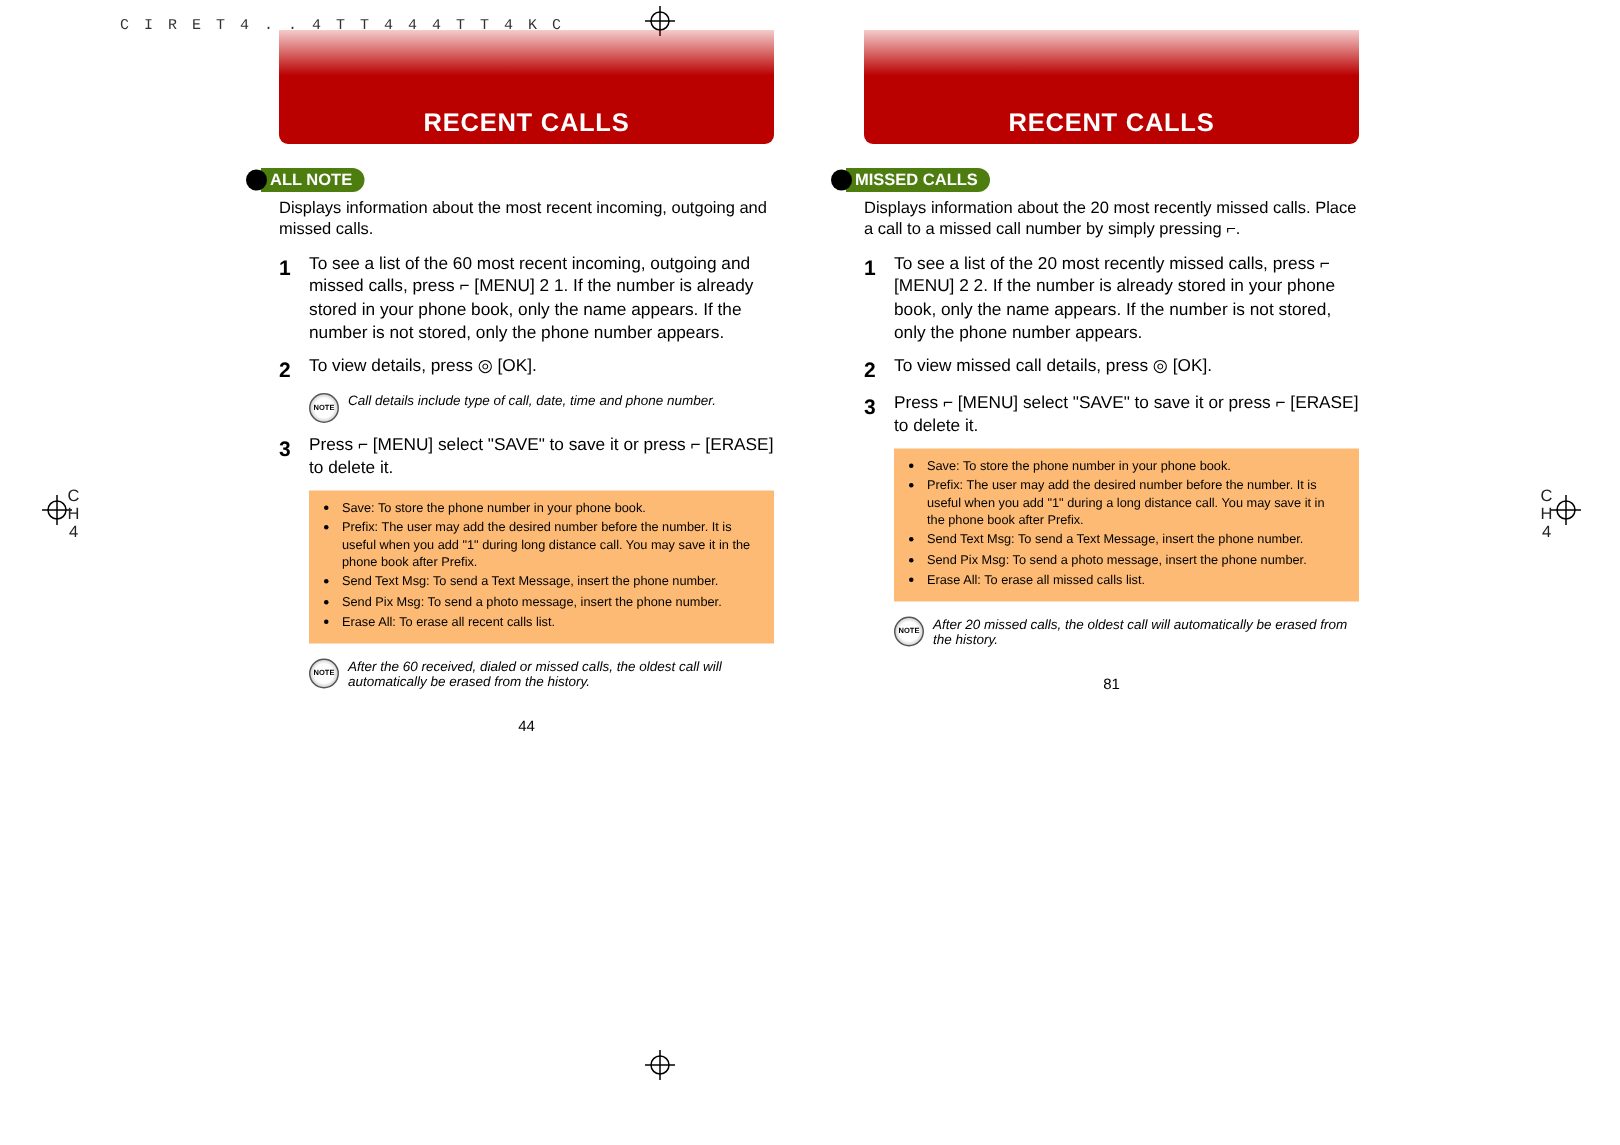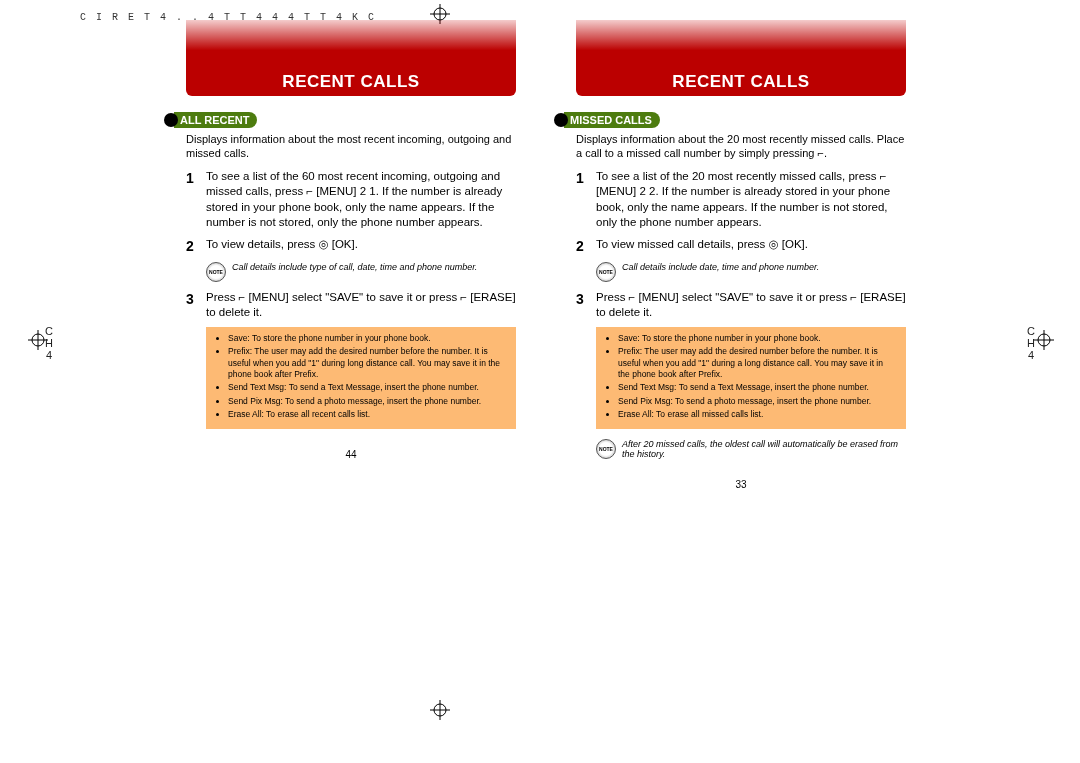--- a/index.html
+++ b/index.html
@@ -182,21 +182,21 @@
 4</div>
 <div class="ch-tab ch-right" style="white-space:pre">C
 H
 4</div>
 
 <div class="spread">
 
   <div class="page">
     <div class="page-header">RECENT CALLS</div>
 
-    <div class="section-heading">ALL RECENT</div>
+    <div class="section-heading">ALL NOTE</div>
     <div class="section-sub">Displays information about the most recent incoming, outgoing and missed calls.</div>
 
     <div class="step">
       <div class="step-num">1</div>
       <div class="step-body">To see a list of the 60 most recent incoming, outgoing and missed calls, press ⌐ [MENU] 2 1. If the number is already stored in your phone book, only the name appears. If the number is not stored, only the phone number appears.</div>
     </div>
 
     <div class="step">
       <div class="step-num">2</div>
       <div class="step-body">To view details, press ◎ [OK].</div>
@@ -215,44 +215,44 @@
     <div class="info-box">
       <ul>
         <li>Save: To store the phone number in your phone book.</li>
         <li>Prefix: The user may add the desired number before the number. It is useful when you add "1" during long distance call. You may save it in the phone book after Prefix.</li>
         <li>Send Text Msg: To send a Text Message, insert the phone number.</li>
         <li>Send Pix Msg: To send a photo message, insert the phone number.</li>
         <li>Erase All: To erase all recent calls list.</li>
       </ul>
     </div>
 
+    <div class="note-block">
+      <div class="note-icon">NOTE</div>
+      <div>After the 60 received, dialed or missed calls, the oldest call will automatically be erased from the history.</div>
+    </div>
 
     <div class="page-num">44</div>
   </div>
 
   <div class="page">
     <div class="page-header">RECENT CALLS</div>
 
     <div class="section-heading">MISSED CALLS</div>
     <div class="section-sub">Displays information about the 20 most recently missed calls. Place a call to a missed call number by simply pressing ⌐.</div>
 
     <div class="step">
       <div class="step-num">1</div>
       <div class="step-body">To see a list of the 20 most recently missed calls, press ⌐ [MENU] 2 2. If the number is already stored in your phone book, only the name appears. If the number is not stored, only the phone number appears.</div>
     </div>
 
     <div class="step">
       <div class="step-num">2</div>
       <div class="step-body">To view missed call details, press ◎ [OK].</div>
     </div>
 
-    <div class="note-block">
-      <div class="note-icon">NOTE</div>
-      <div>Call details include date, time and phone number.</div>
-    </div>
 
     <div class="step">
       <div class="step-num">3</div>
       <div class="step-body">Press ⌐ [MENU] select "SAVE" to save it or press ⌐ [ERASE] to delete it.</div>
     </div>
 
     <div class="info-box">
       <ul>
         <li>Save: To store the phone number in your phone book.</li>
         <li>Prefix: The user may add the desired number before the number. It is useful when you add "1" during a long distance call. You may save it in the phone book after Prefix.</li>
@@ -260,16 +260,16 @@
         <li>Send Pix Msg: To send a photo message, insert the phone number.</li>
         <li>Erase All: To erase all missed calls list.</li>
       </ul>
     </div>
 
     <div class="note-block">
       <div class="note-icon">NOTE</div>
       <div>After 20 missed calls, the oldest call will automatically be erased from the history.</div>
     </div>
 
-    <div class="page-num">33</div>
+    <div class="page-num">81</div>
   </div>
 
 </div>
 
 </body></html>

